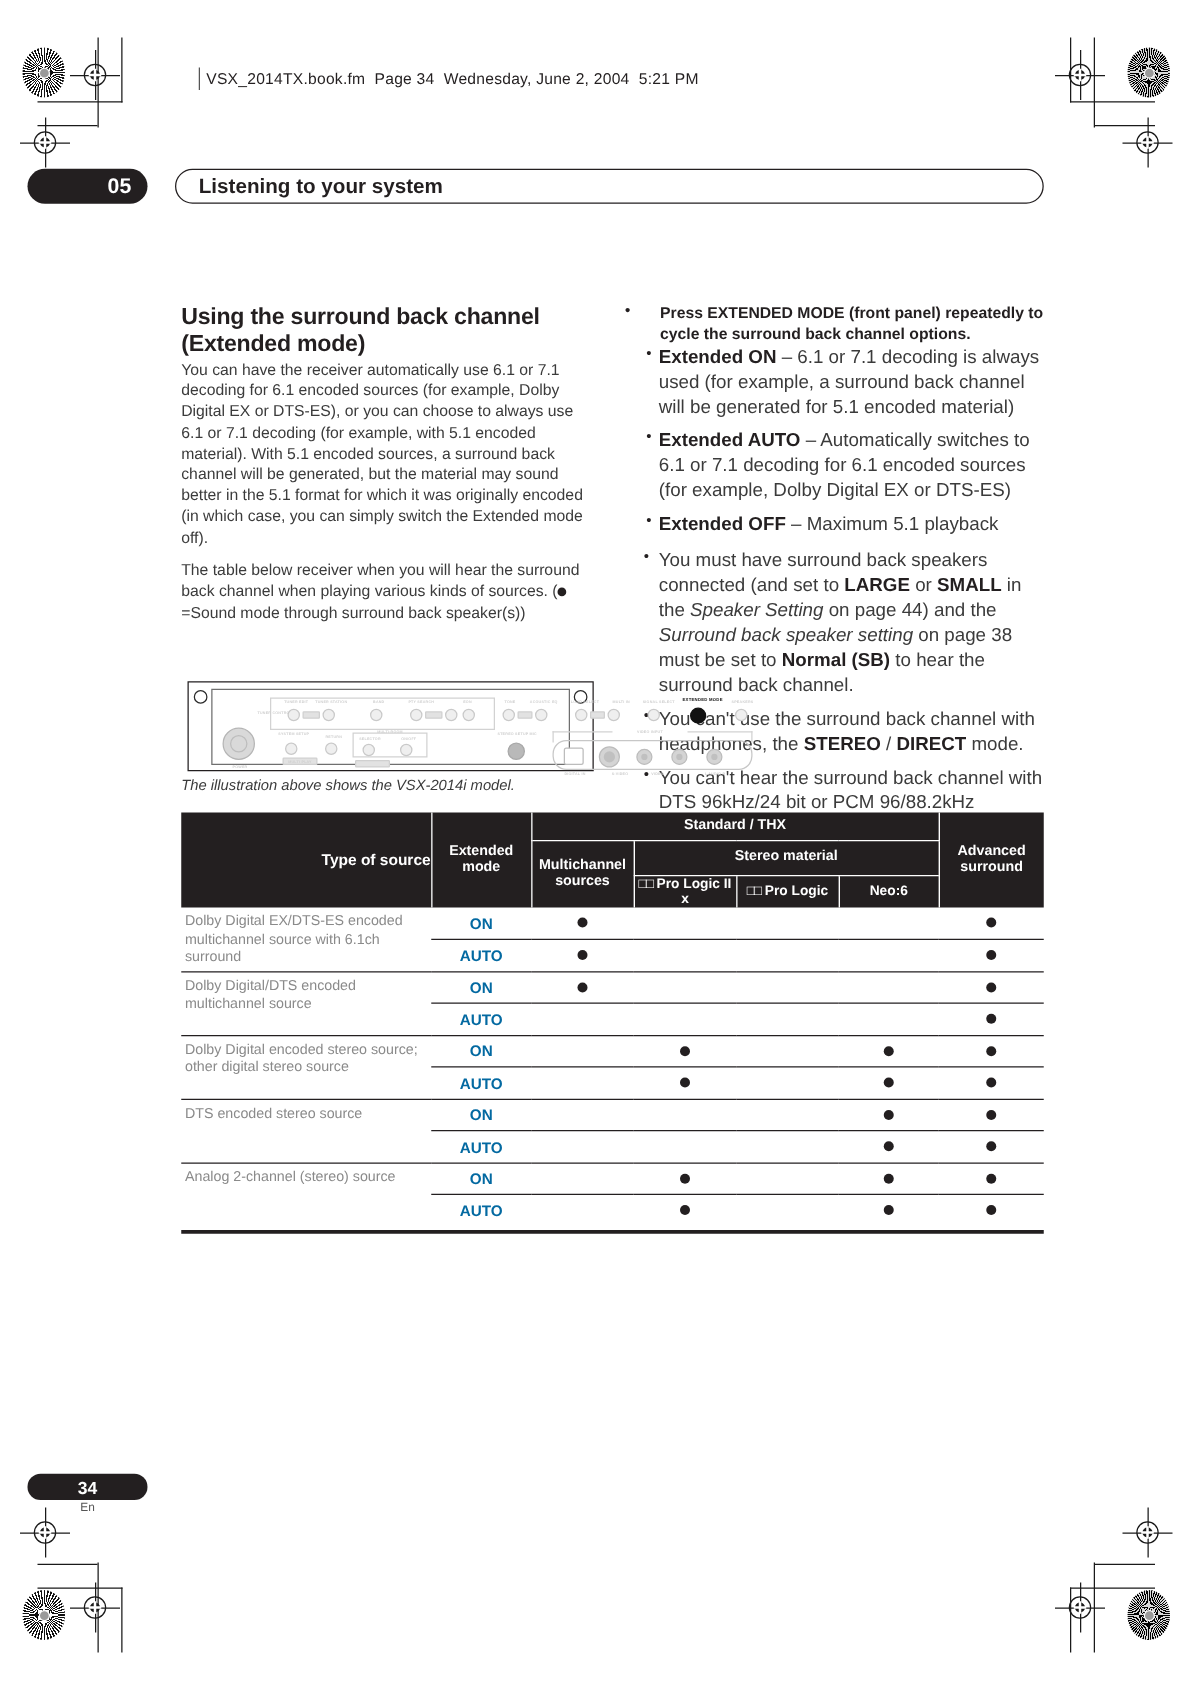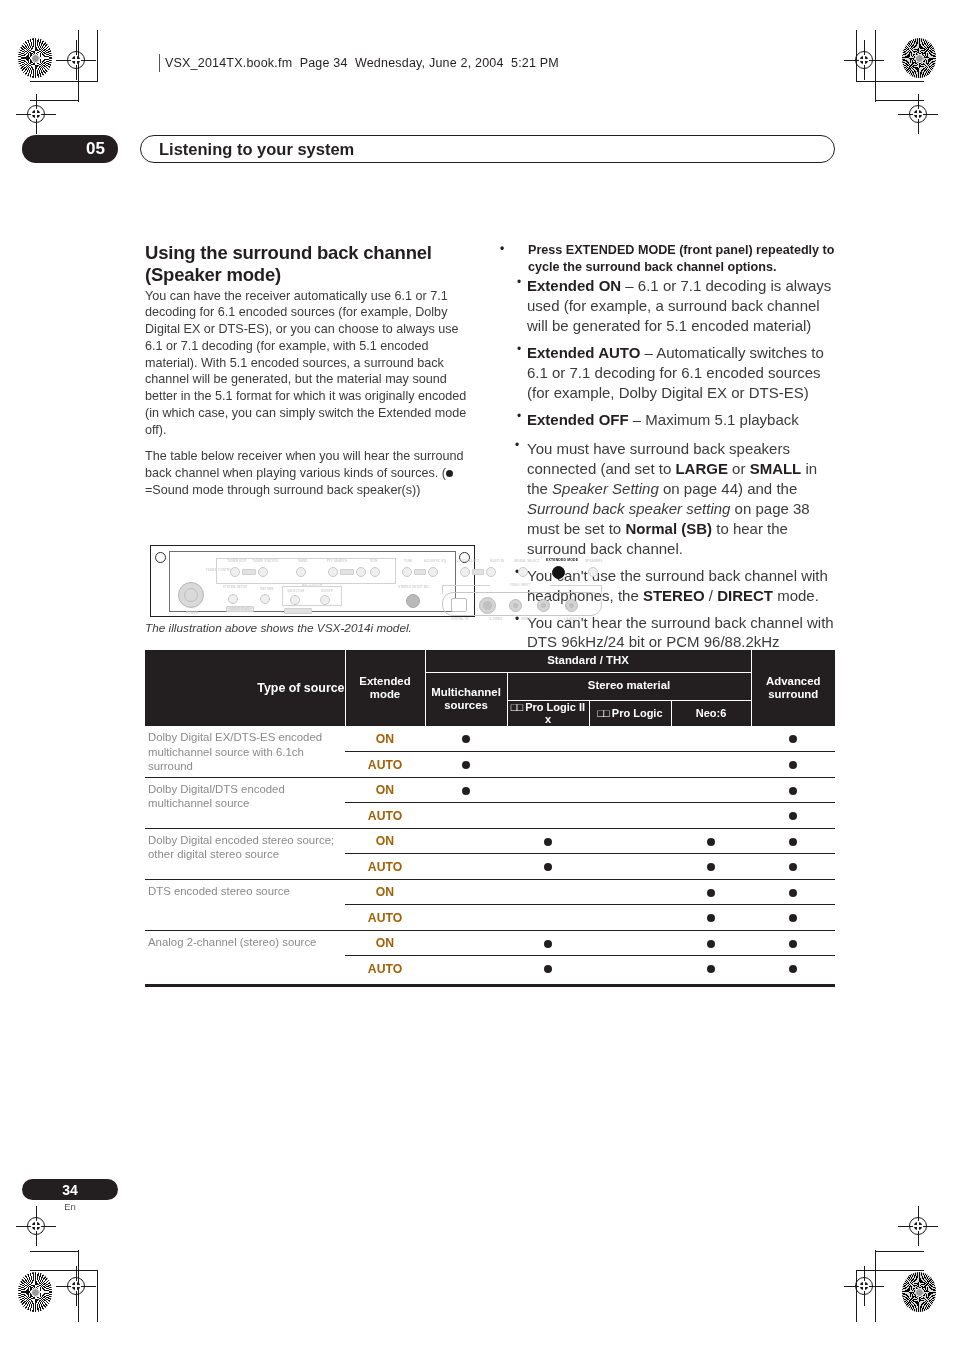--- a/index.html
+++ b/index.html
@@ -210,21 +210,21 @@
     border-bottom:1.1px solid #231f20;
     font-size:11.6px; color:#6c6c6c; height:25.5px;
   }
   .tbl tbody td.src {
     color:#8a8a8a; font-size:11.4px; line-height:1.26;
     padding-left:3px; vertical-align:top; padding-top:4px;
     border-bottom:none;
   }
   .tbl tbody td.src.grpend { border-bottom:1.1px solid #231f20; }
   .tbl tbody td.mode {
-    text-align:center; font-weight:bold; color:#a16207; font-size:12.2px;
+    text-align:center; font-weight:bold; color:#0369a1; font-size:12.2px;
   }
   .tbl tbody td.dotcell { text-align:center; }
   .dot {
     display:inline-block; width:8px; height:8px; background:#231f20; border-radius:50%;
   }
   .tbl tbody tr.last td { border-bottom:none; }
   .tbl-bottomrule {
     position:absolute; left:145px; top:0; width:690px; height:3px; background:#231f20;
   }
 
@@ -344,21 +344,21 @@
 
 <div class="runhead-rule"></div>
 <div class="runhead">VSX_2014TX.book.fm  Page 34  Wednesday, June 2, 2004  5:21 PM</div>
 
 <div class="chapter-pill">05</div>
 <div class="chapter-title-bar">Listening to your system</div>
 
 <div class="col-left">
   <h1 class="sec">
     <span>Using the surround back channel</span><br>
-    <span>(Speaker mode)</span>
+    <span>(Extended mode)</span>
   </h1>
 
 
   <p class="body">You can have the receiver automatically use 6.1 or 7.1 decoding for 6.1 encoded sources (for example, Dolby Digital EX or DTS-ES), or you can choose to always use 6.1 or 7.1 decoding (for example, with 5.1 encoded material). With 5.1 encoded sources, a surround back channel will be generated, but the material may sound better in the 5.1 format for which it was originally encoded (in which case, you can simply switch the Extended mode off).</p>
 
   <p class="body tight"><span>The table below receiver when you will hear the surround back channel when playing various kinds of sources. (</span><span class="dot" style="width:7px;height:7px;vertical-align:baseline;"></span><span>=Sound mode through surround back speaker(s))</span></p>
 </div>
 
 <div class="col-right">
   <div class="lead-bullet">Press EXTENDED MODE (front panel) repeatedly to cycle the surround back channel options.</div>

